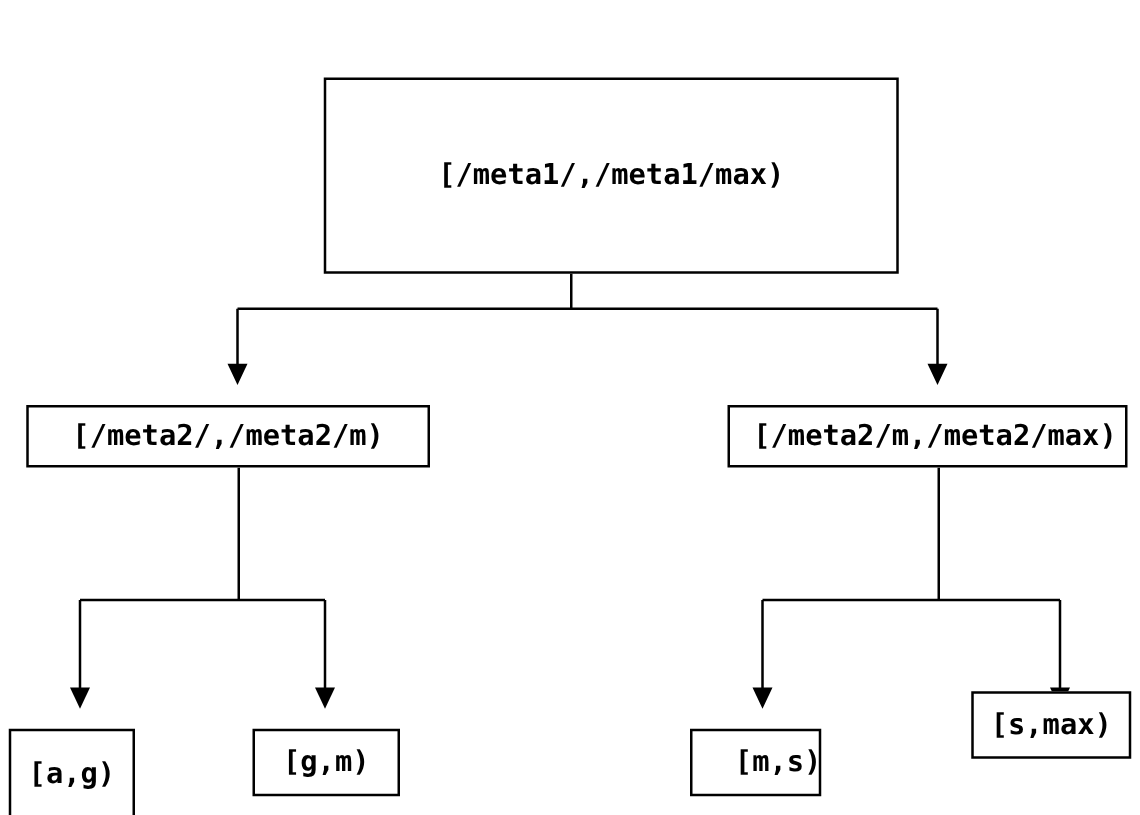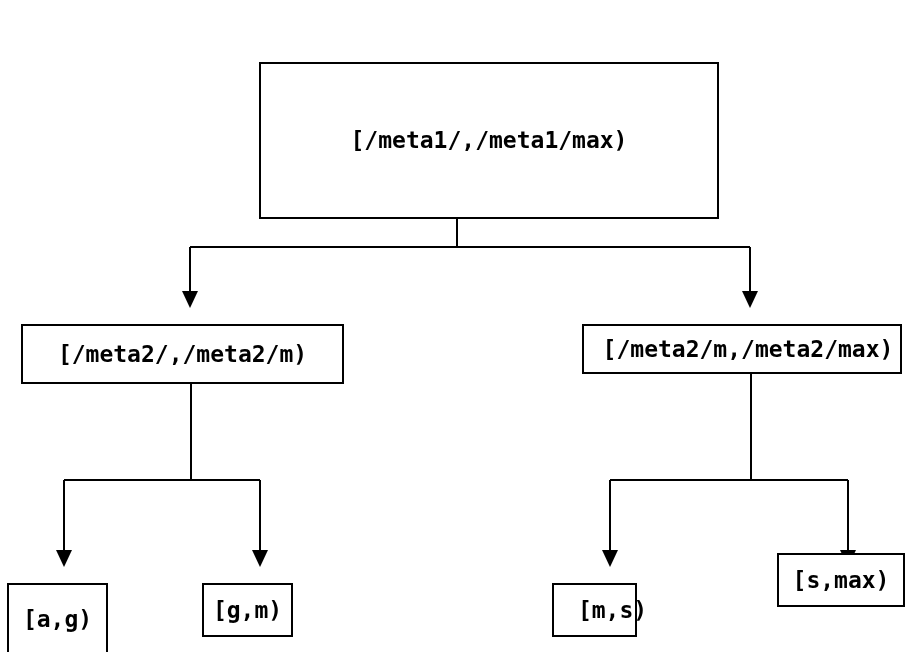--- a/index.html
+++ b/index.html
@@ -31,25 +31,25 @@
     display: flex;
     align-items: center;
     justify-content: center;
     font-weight: bold;
     font-size: 23px;
     line-height: 1;
     color: #000000;
     white-space: nowrap;
   }
   .node-root   { left: 259px; top: 24px;  width: 460px; height: 157px; margin-top: 38px; }
-  .node-l2-left  { left: 21px;  top: 324px; width: 323px; height: 60px; }
+  .node-l2-left  { left: 21px;  top: 324px; width: 323px; height: 50px; }
   .node-l2-right { left: 582px; top: 324px; width: 320px; height: 50px; padding-left: 12px; }
   .node-leaf-ag   { left: 7px;   top: 583px; width: 101px; height: 72px; }
-  .node-leaf-gm   { left: 202px; top: 583px; width: 91px; height: 54px; text-align: right; }
-  .node-leaf-ms   { left: 552px; top: 583px; width: 85px; height: 54px; padding-left: 36px; }
+  .node-leaf-gm   { left: 202px; top: 583px; width: 118px; height: 54px; text-align: right; }
+  .node-leaf-ms   { left: 552px; top: 583px; width: 105px; height: 54px; padding-left: 36px; }
   .node-leaf-smax { left: 777px; top: 553px; width: 128px; height: 54px; }
 </style>
 </head>
 <body>
 
 <div class="canvas">
 
   <svg class="edges-layer" viewBox="0 0 912 652" xmlns="http://www.w3.org/2000/svg">
 
     <path d="M457,168 L457,247 M190,247 L750,247 M190,247 L190,292 M750,247 L750,292" fill="none" stroke-width="2" stroke="#000000"></path>

